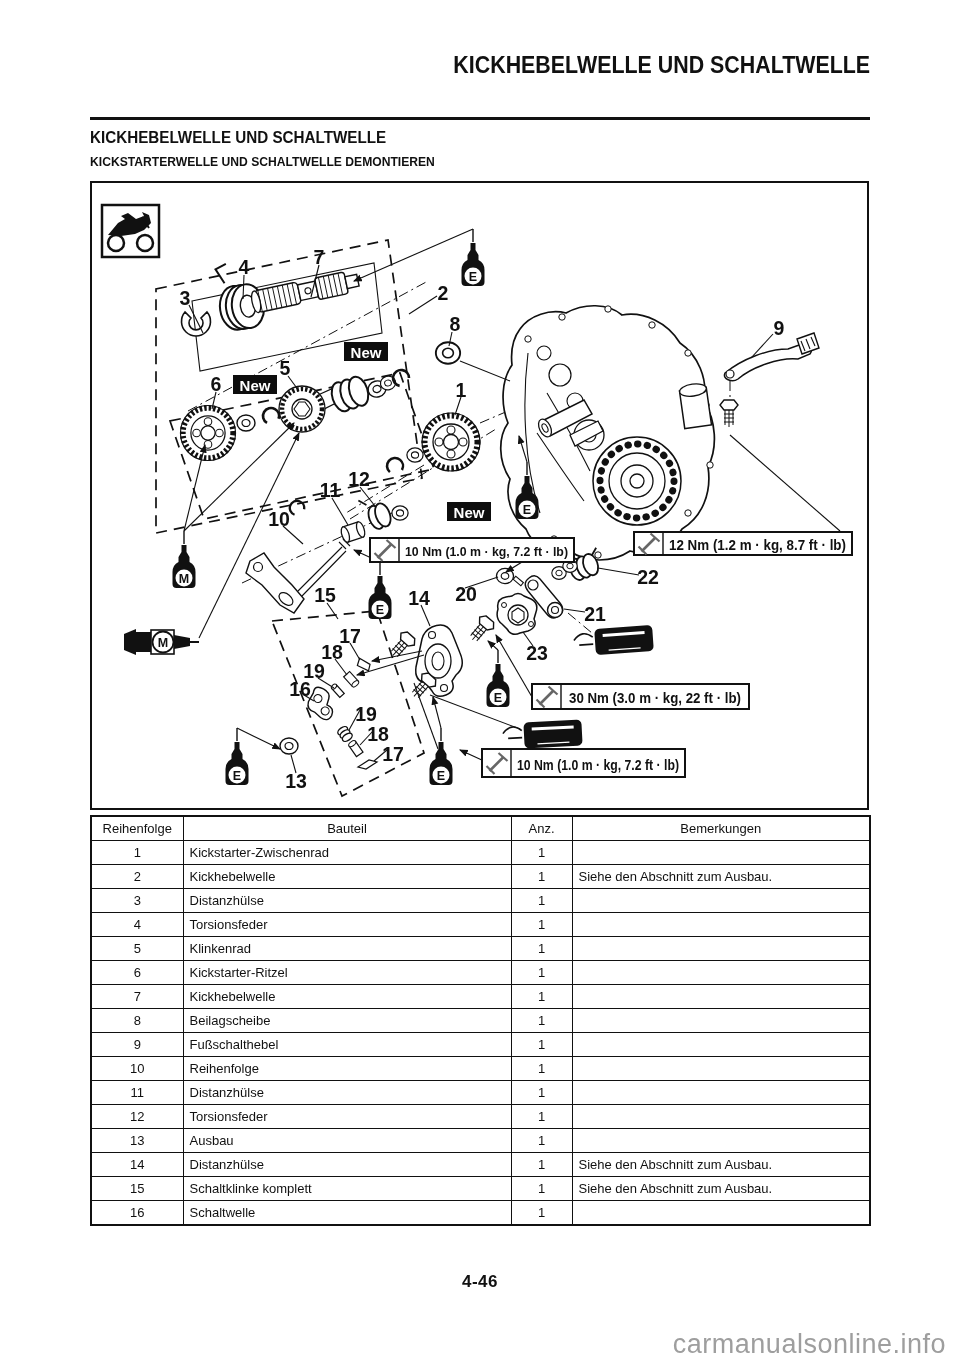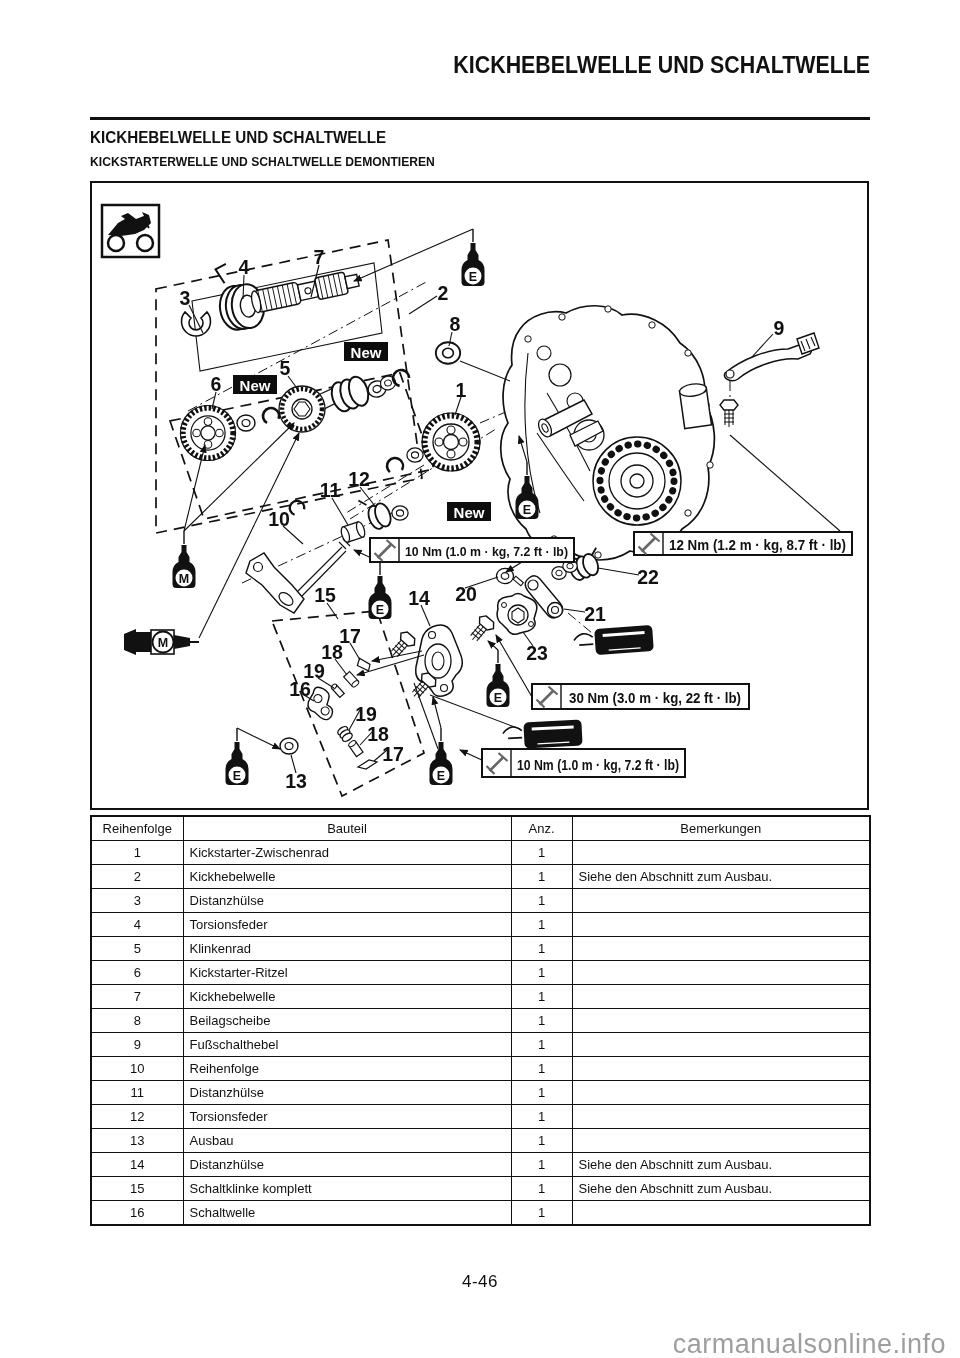--- a/index.html
+++ b/index.html
@@ -30,21 +30,21 @@
   }
   .parts-table th,.parts-table td{
     border:1px solid #111;height:23px;padding:0 6px;overflow:hidden;
     white-space:nowrap;font-weight:normal;line-height:1;
   }
   .parts-table th{text-align:center;padding:0 2px;}
   .cell-c{text-align:center;padding:0 2px;}
   .cell-l{text-align:left;}
   .page-num{
     position:absolute;left:0;right:0;top:1272px;text-align:center;
-    font-size:17px;font-weight:normal;letter-spacing:0.5px;
+    font-size:17px;font-weight:bold;letter-spacing:0.5px;
   }
   .watermark{
     position:absolute;right:14px;top:1329px;font-size:27px;color:#9e9e9e;
     letter-spacing:0.5px;white-space:nowrap;
   }
   .callout{font-size:19.5px;font-weight:bold;fill:#111;
     font-family:"Liberation Sans",sans-serif;}
   .new-text{font-size:15px;font-weight:bold;fill:#fff;
     font-family:"Liberation Sans",sans-serif;}
   .torque-text{font-weight:bold;fill:#111;font-family:"Liberation Sans",sans-serif;}

